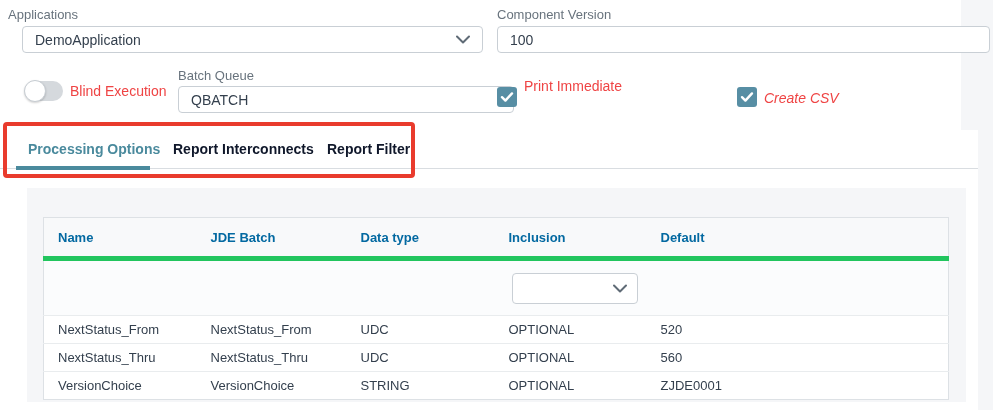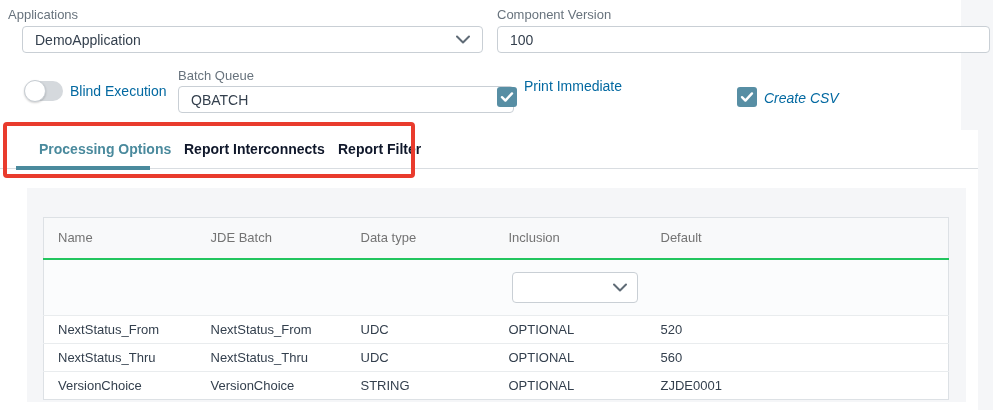--- a/index.html
+++ b/index.html
@@ -25,32 +25,32 @@
   
   .toggle {
     position: absolute; left: 25px; top: 81px; width: 38px; height: 20px;
     background: #d5d9dd; border-radius: 10px; cursor: pointer;
   }
   .toggle-knob {
     position: absolute; left: -1px; top: -1px; width: 22px; height: 22px;
     background: #ffffff; border: 1px solid #c6ccd2; border-radius: 50%;
     box-shadow: 0 1px 2px rgba(0,0,0,.18);
   }
-  .inline-label { position: absolute; font-size: 14px; color: #0369a1; white-space: nowrap; }
+  .inline-label { position: absolute; font-size: 14px; color: #ef4444; white-space: nowrap; }
 
   
   .checkbox {
     position: absolute; width: 20px; height: 20px; background: #578ea4;
     border-radius: 3px; display: flex; align-items: center; justify-content: center;
     cursor: pointer;
   }
 
   
   .tabbar-border { position: absolute; left: 0; top: 168px; width: 978px; height: 1px; background: #d9dde1; }
-  .tab { position: absolute; top: 141px; font-size: 14px; font-weight: 700; cursor: pointer; white-space: nowrap; margin-left: 11px; }
+  .tab { position: absolute; top: 141px; font-size: 14px; font-weight: 700; cursor: pointer; white-space: nowrap; }
   .tab.active { color: #4a8a9d; }
   .tab.inactive { color: #0f172a; }
   .tab-underline { position: absolute; left: 16px; top: 166px; width: 134px; height: 4px; background: #4a8a9d; }
 
   
   .annotation-box {
     position: absolute; left: 3px; top: 122px; width: 412px; height: 56px;
     border: 4px solid #e93b2d; border-radius: 4px; pointer-events: none; z-index: 5;
   }
 
@@ -60,22 +60,22 @@
   .side-strip-right { position: absolute; left: 978px; top: 130px; width: 15px; height: 280px; background: #f5f6f8; }
 
   table.grid {
     position: absolute; left: 43px; top: 217px; width: 905px;
     border-collapse: collapse; table-layout: fixed;
     background: #ffffff; border: 1px solid #dde1e5;
     font-size: 13px; color: #333f4d;
   }
   table.grid th {
     height: 41px; text-align: left; padding: 0 0 0 14px;
-    font-size: 13px; font-weight: 400; color: #737373;
-    background: #f8f9fa; border-bottom: 2px solid #22c55e;
+    font-size: 13px; font-weight: 700; color: #0369a1;
+    background: #f8f9fa; border-bottom: 5px solid #22c55e;
   }
   tr.filter-row { height: 57px; background: #fbfcfd; }
   tr.data-row { height: 28px; background: #ffffff; }
   tr.data-row td { border-top: 1px solid #e9ecee; padding: 0 0 0 14px; white-space: nowrap; }
 
   .filter-select {
     width: 126px; height: 31px; margin-left: 16px; background: #ffffff;
     border: 1px solid #c9cfd5; border-radius: 4px;
     display: flex; align-items: center; justify-content: flex-end;
     padding: 0 10px; cursor: pointer;

